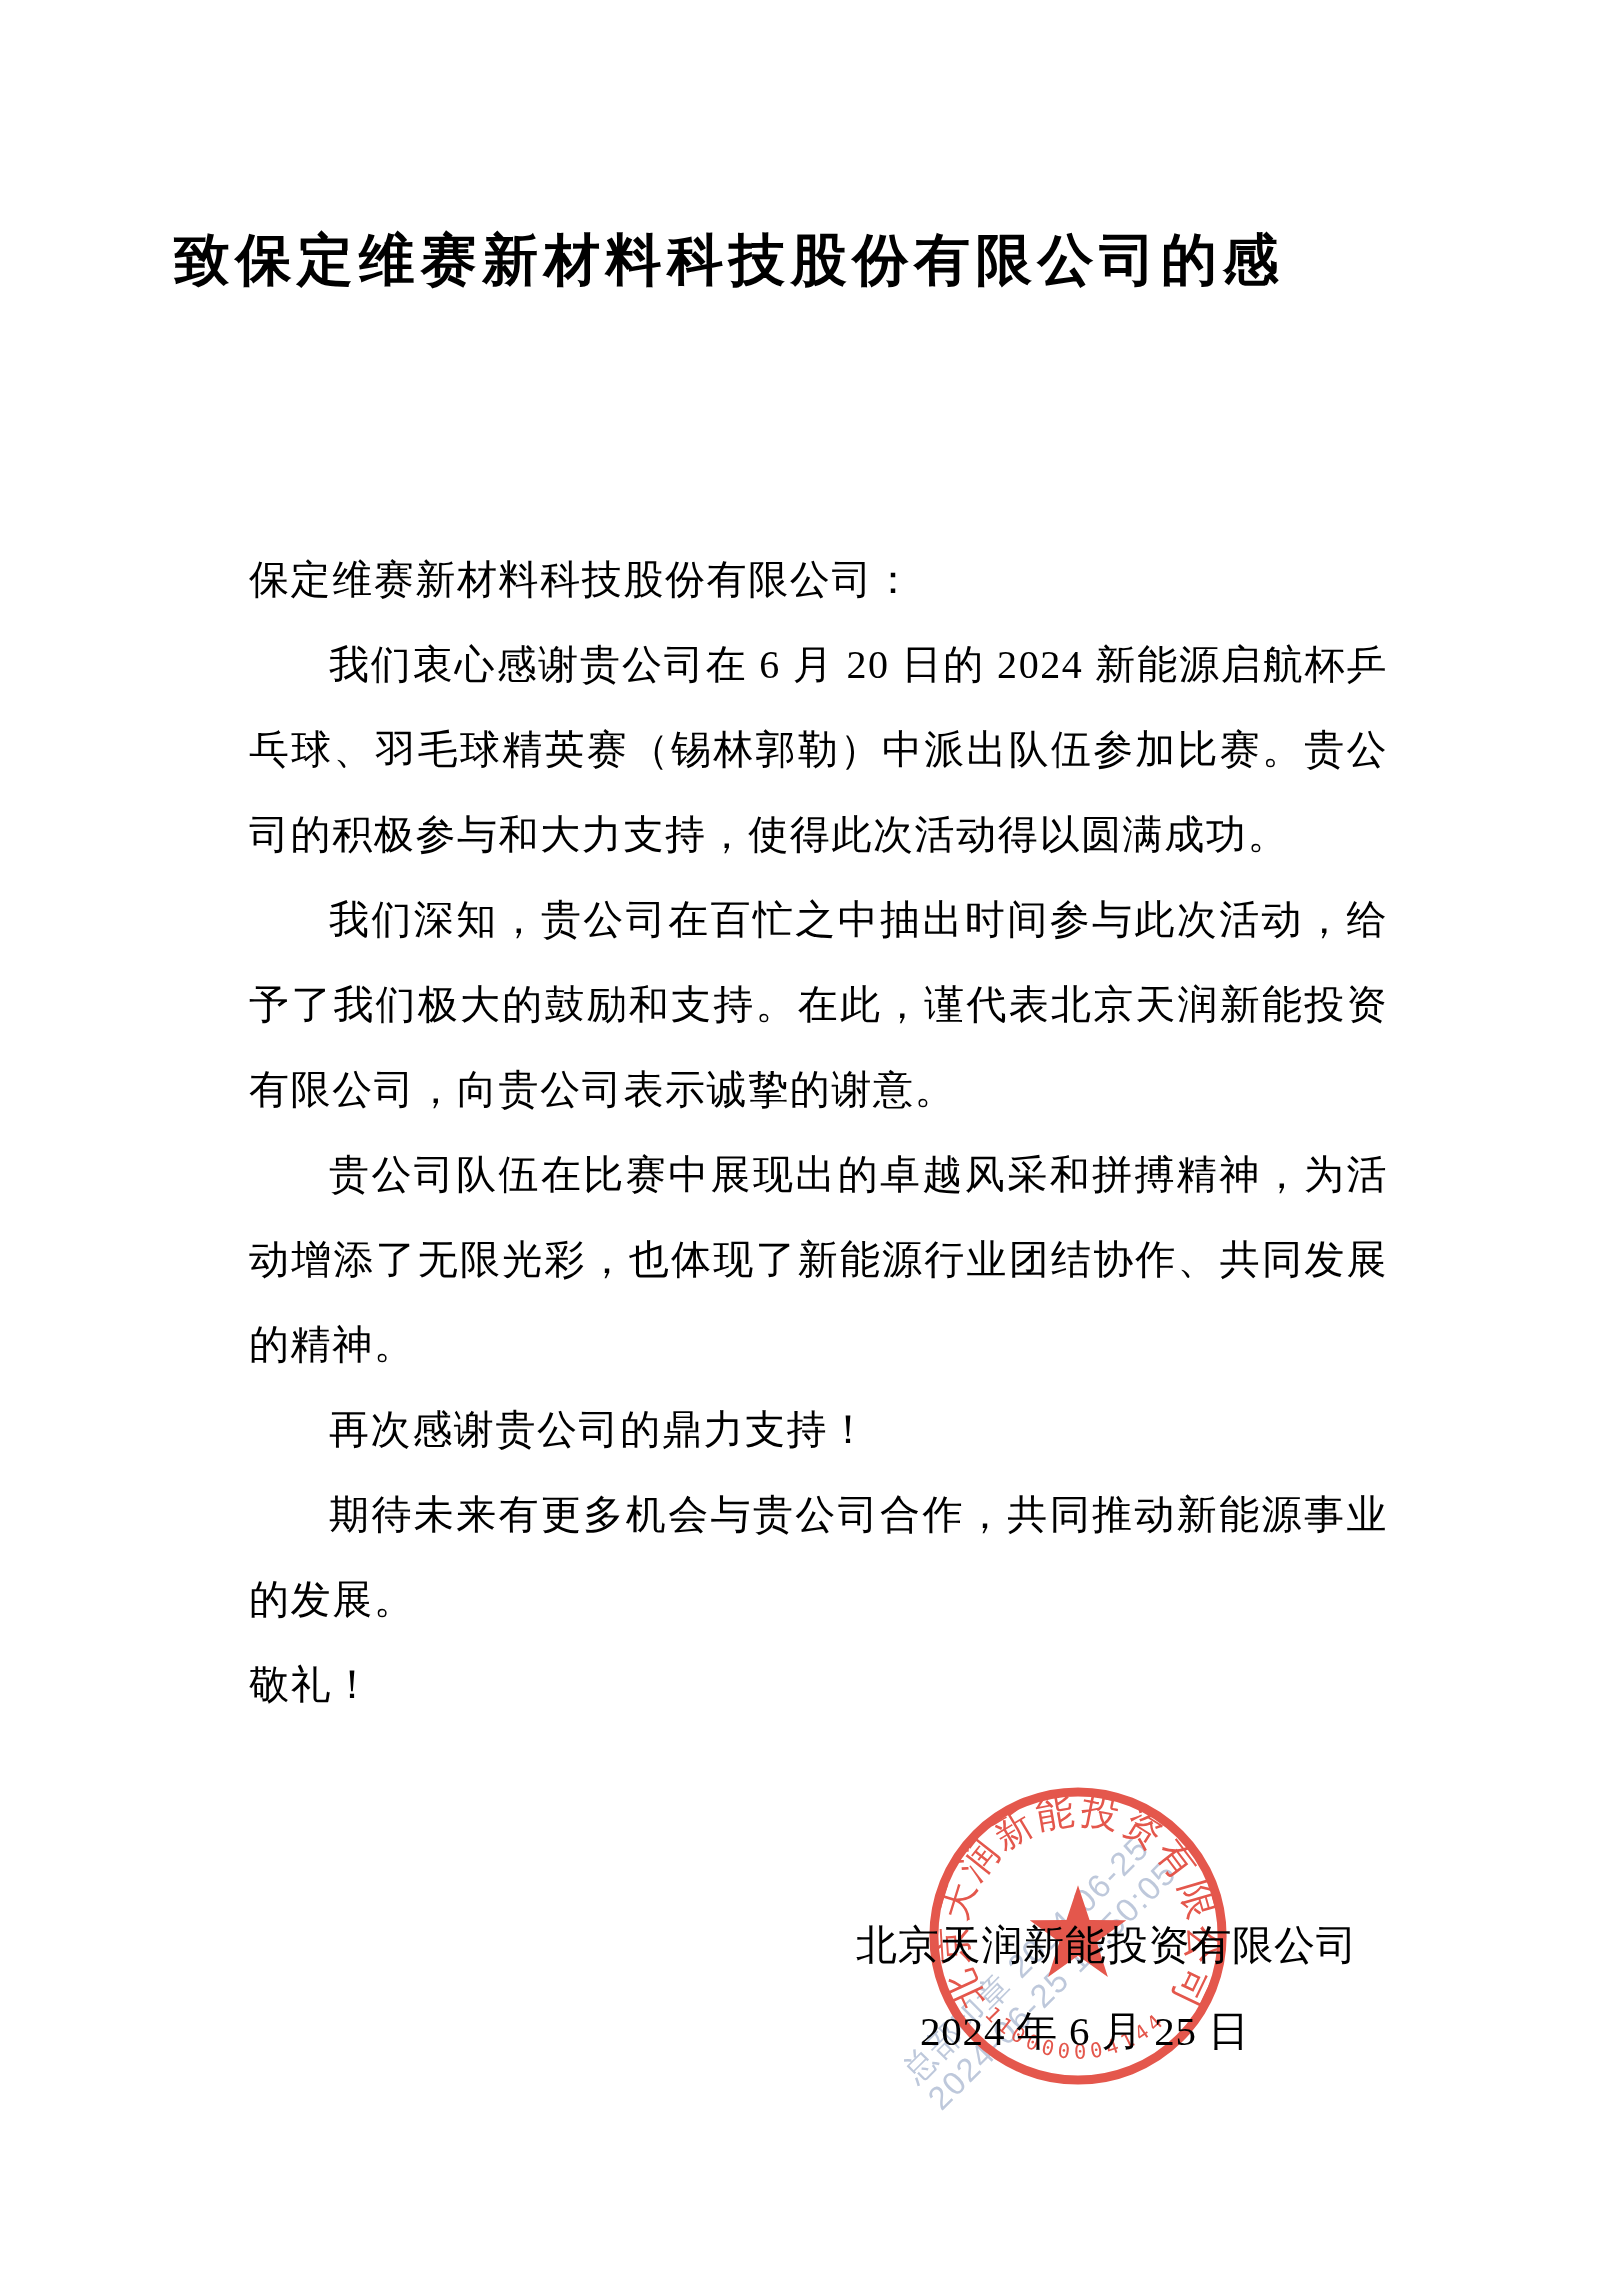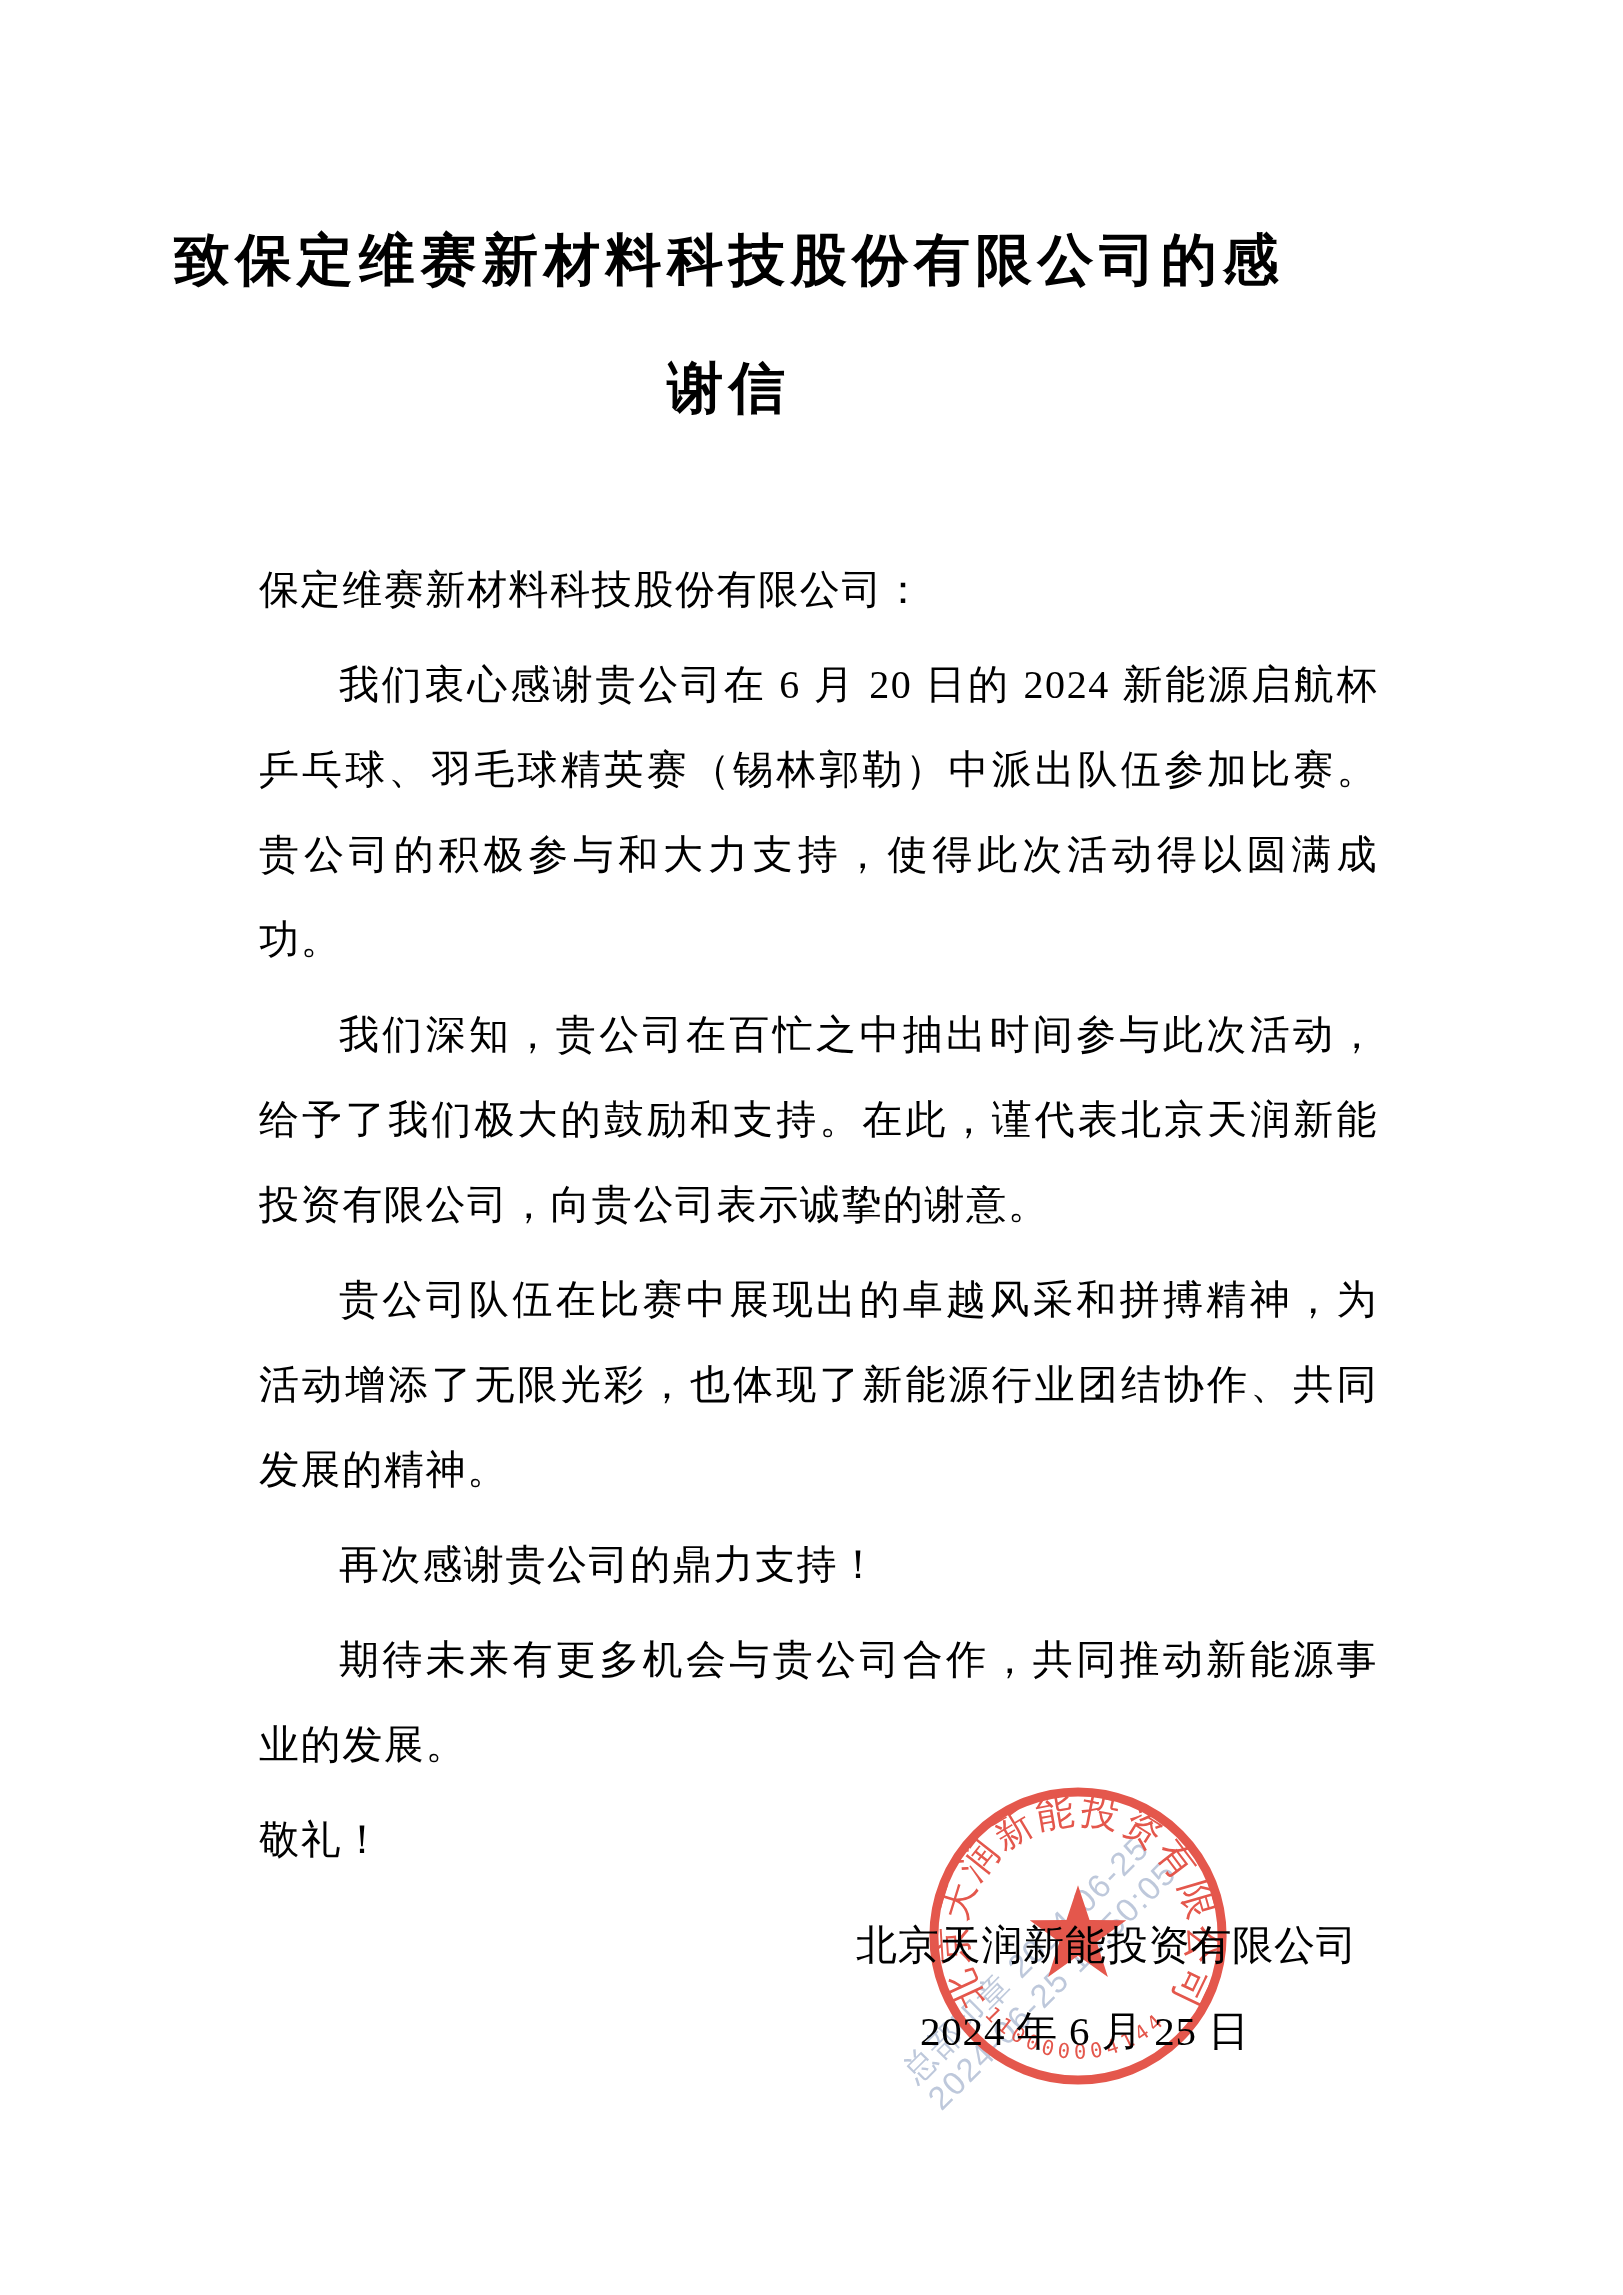--- a/index.html
+++ b/index.html
@@ -28,21 +28,21 @@
   .body-text {
     position: absolute;
     top: 537px; left: 249px;
     width: 1139px;
     font-size: 40px;
     line-height: 85px;
     letter-spacing: 1.6px;
     text-align: justify;
     text-justify: inter-ideograph;
   }
-  .body-text p { margin: 10px; font-family: Liberation Serif, serif; }
+  .body-text p { margin: 0; font-family: Liberation Serif, serif; }
   .body-text p.indent { text-indent: 2em; }
   .closing-cizhi { text-indent: 2em; margin-top: 85px !important; }
   .signature {
     position: absolute;
     left: 856px; top: 1918px;
     font-size: 41px;
     letter-spacing: 0.8px;
     white-space: nowrap;
     z-index: 2;
   }
@@ -82,21 +82,20 @@
     font-family: "Liberation Sans", sans-serif;
   }
 </style>
 </head>
 <body>
 
 <div class="page">
 
   <div class="title">
     <div>致保定维赛新材料科技股份有限公司的感</div>
-    <div>谢信</div>
   </div>
 
   <div class="body-text">
     <p>保定维赛新材料科技股份有限公司：</p>
     <p class="indent">我们衷心感谢贵公司在 6 月 20 日的 2024 新能源启航杯乒乓球、羽毛球精英赛（锡林郭勒）中派出队伍参加比赛。贵公司的积极参与和大力支持，使得此次活动得以圆满成功。</p>
     <p class="indent">我们深知，贵公司在百忙之中抽出时间参与此次活动，给予了我们极大的鼓励和支持。在此，谨代表北京天润新能投资有限公司，向贵公司表示诚挚的谢意。</p>
     <p class="indent">贵公司队伍在比赛中展现出的卓越风采和拼搏精神，为活动增添了无限光彩，也体现了新能源行业团结协作、共同发展的精神。</p>
     <p class="indent">再次感谢贵公司的鼎力支持！</p>
     <p class="indent">期待未来有更多机会与贵公司合作，共同推动新能源事业的发展。</p>
     <p>敬礼！</p>

